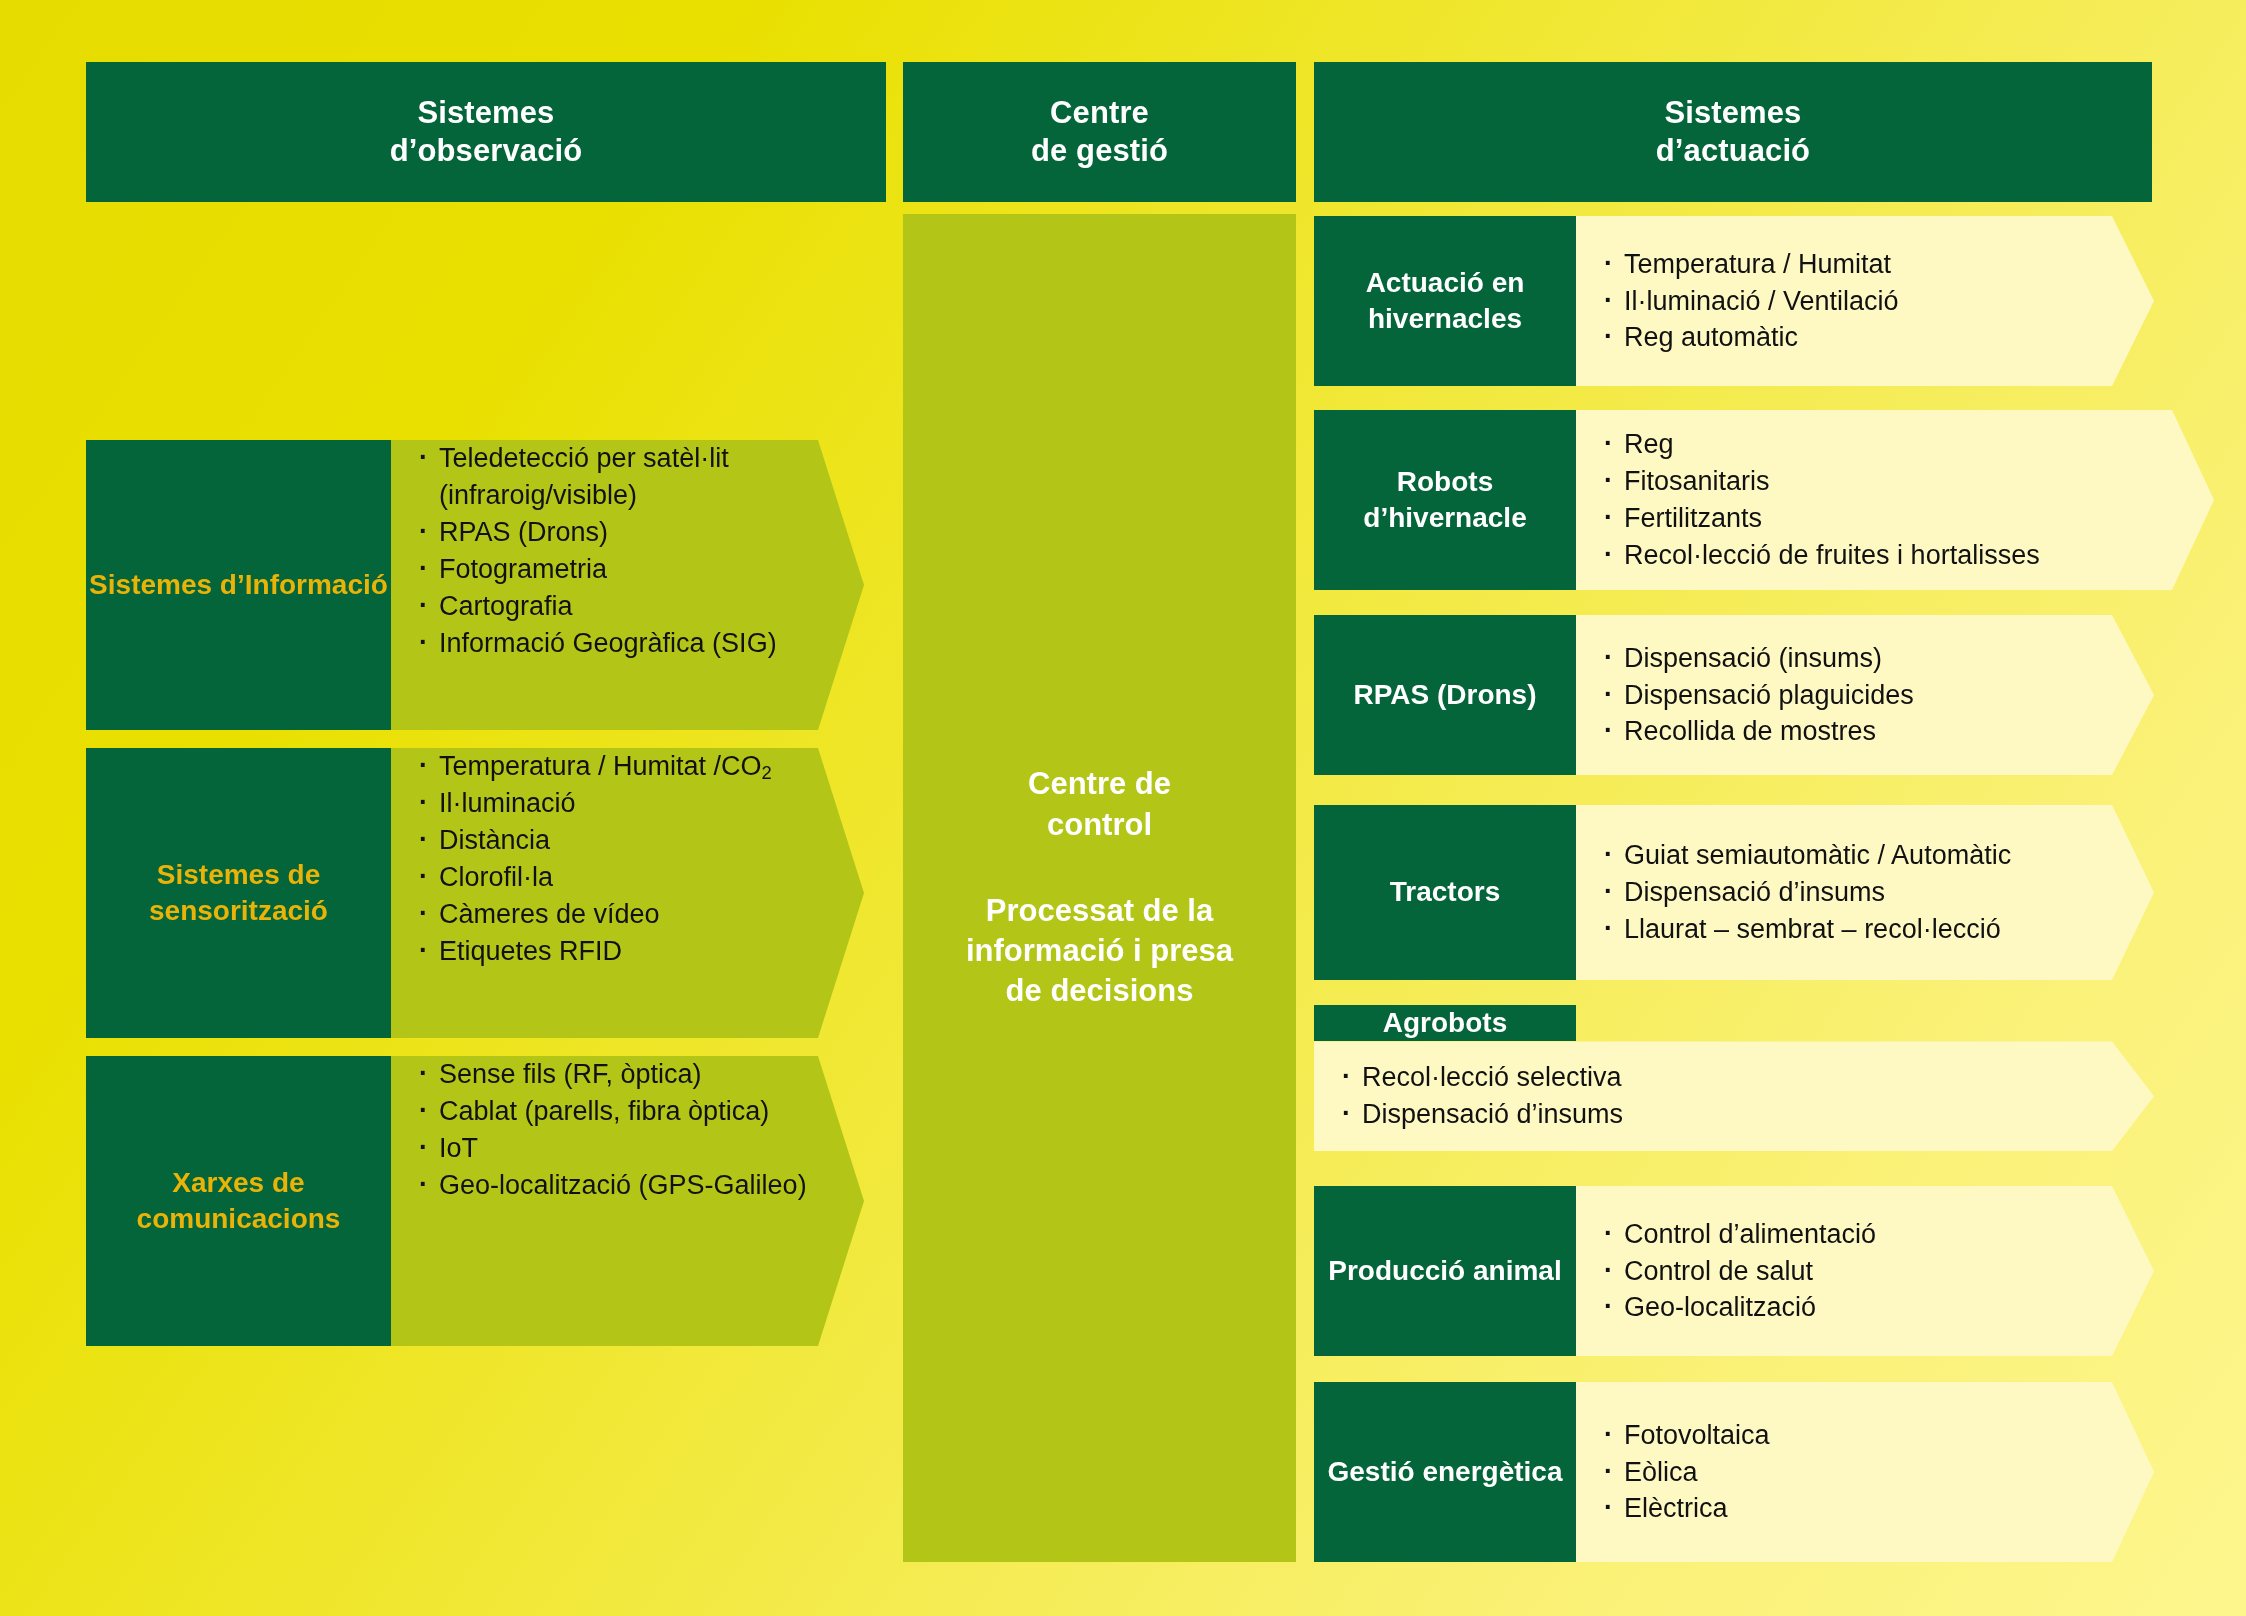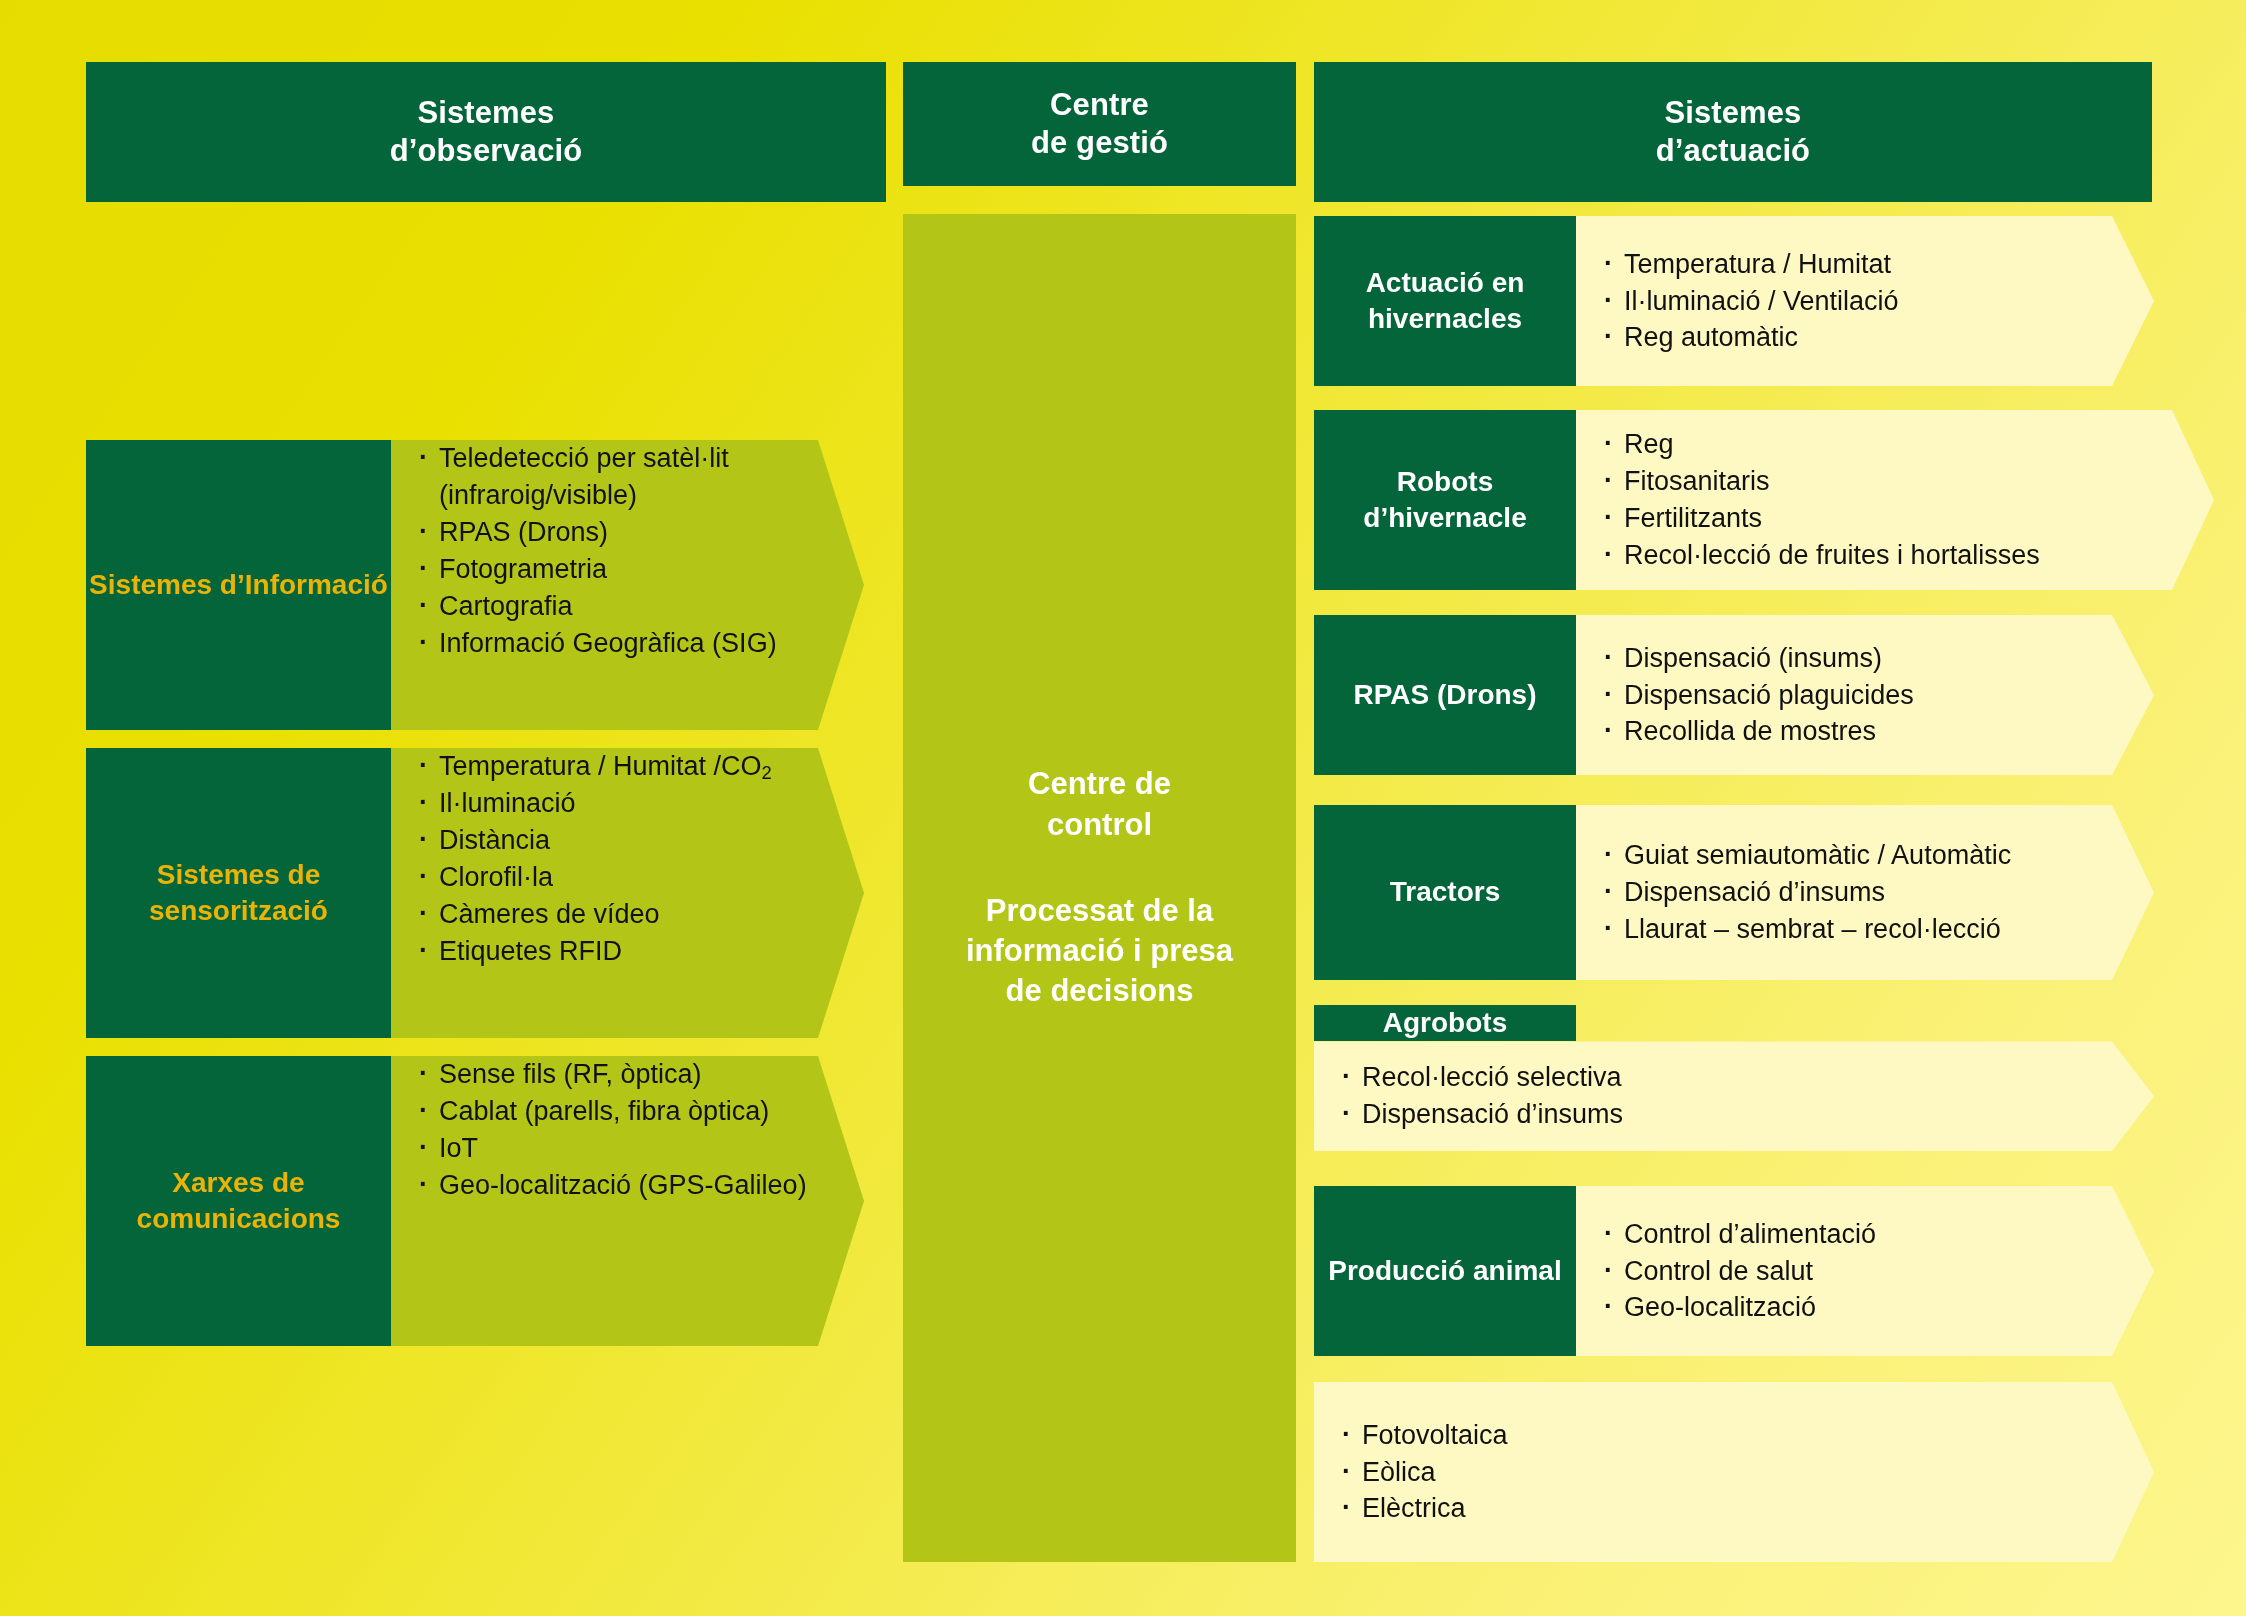--- a/index.html
+++ b/index.html
@@ -39,21 +39,21 @@
     line-height: 1.24;
     text-align: center;
     display: flex;
     align-items: center;
     justify-content: center;
     letter-spacing: .1px;
   }
   .hdr span { display: block; }
 
   #hdr-observacio { left: 86px;  top: 62px;  width: 800px;  height: 140px; }
-  #hdr-gestio     { left: 903px; top: 62px;  width: 393px;  height: 124px; }
+  #hdr-gestio     { left: 903px; top: 62px;  width: 393px;  height: 140px; }
   #hdr-actuacio   { left: 1314px;top: 62px;  width: 838px;  height: 140px; }
 
   
   #centre-col {
     position: absolute;
     left: 903px;
     top: 214px;
     width: 393px;
     height: 1348px;
     background: #b3c618;
@@ -333,20 +333,26 @@
     <div class="body">
       <ul class="items">
         <li>Control d’alimentació</li>
         <li>Control de salut</li>
         <li>Geo-localització</li>
       </ul>
     </div>
   </div>
 
   <div class="row-right" id="act-row-6" style="left:1314px; top:1382px; width:840px; height:180px;">
+    <div class="label" style="width:262px;">
+      <div>
+        <span class="blk">Gestió</span>
+        <span class="blk">energètica</span>
+      </div>
+    </div>
     <div class="body">
       <ul class="items">
         <li>Fotovoltaica</li>
         <li>Eòlica</li>
         <li>Elèctrica</li>
       </ul>
     </div>
   </div>
 
 </div>

